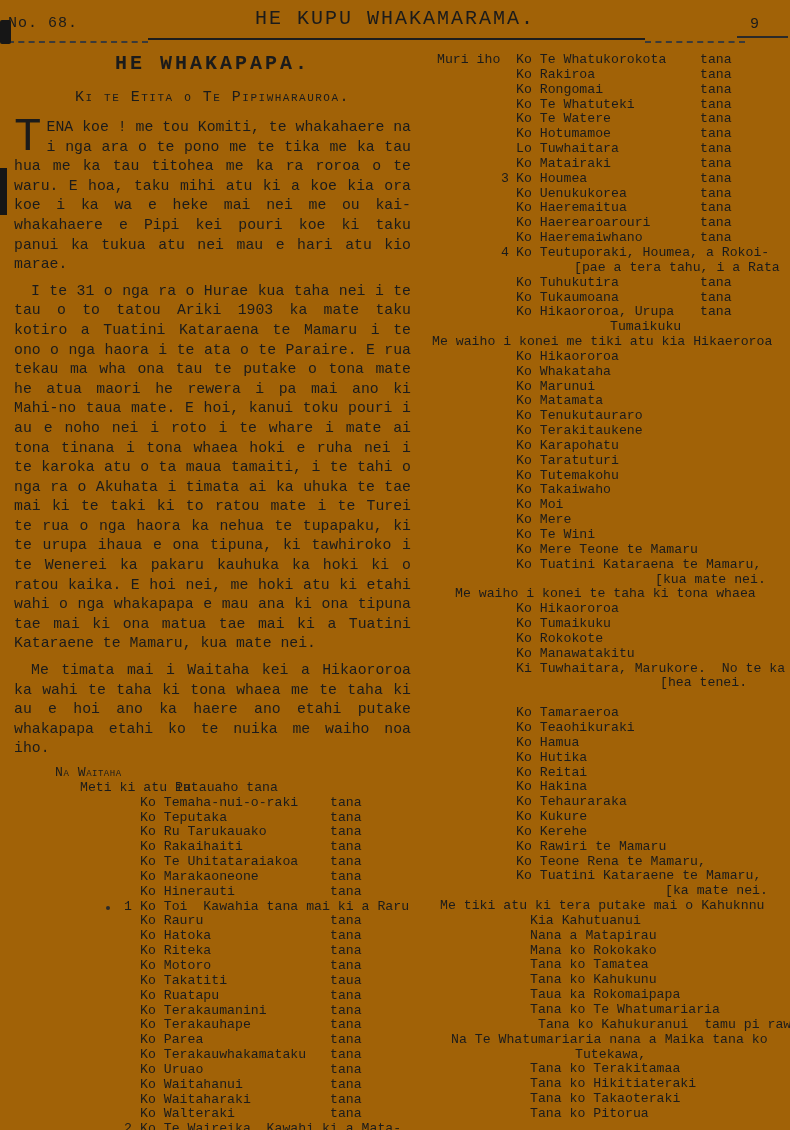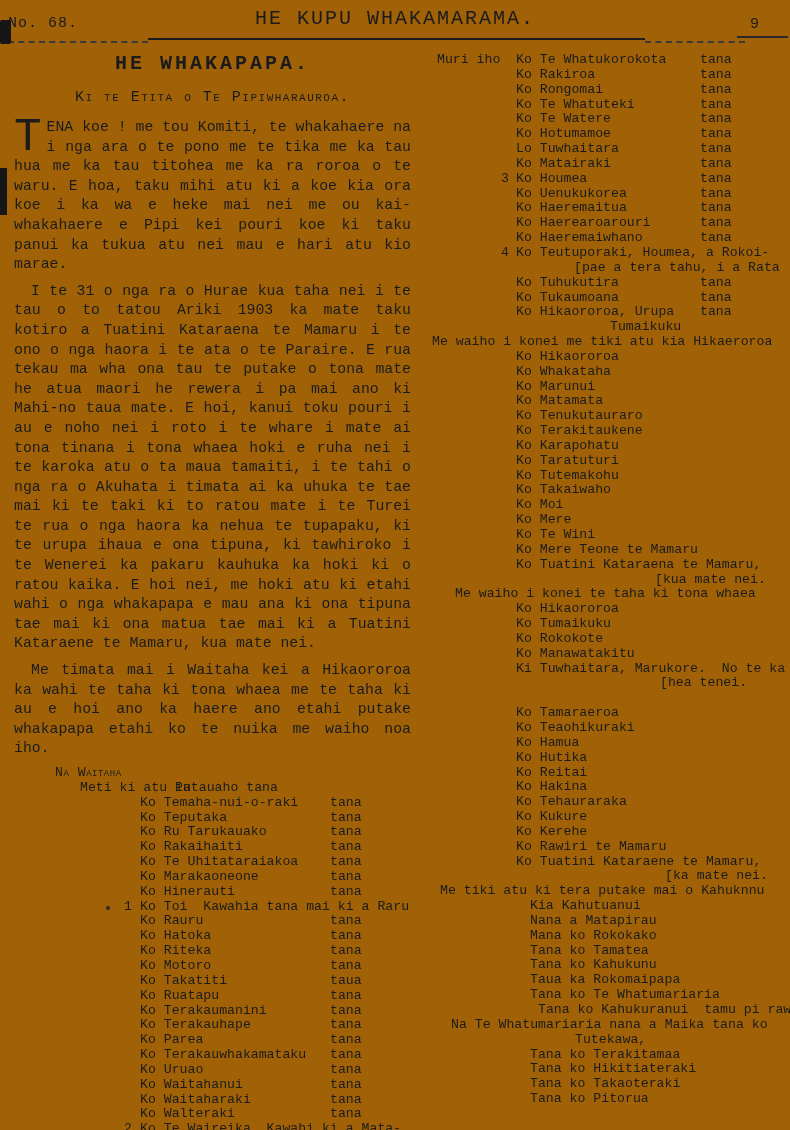--- a/index.html
+++ b/index.html
@@ -146,20 +146,21 @@
         <div class="gline"><span class="gname">Ko Tamaraeroa</span></div>
         <div class="gline"><span class="gname">Ko Teaohikuraki</span></div>
         <div class="gline"><span class="gname">Ko Hamua</span></div>
         <div class="gline"><span class="gname">Ko Hutika</span></div>
         <div class="gline"><span class="gname">Ko Reitai</span></div>
         <div class="gline"><span class="gname">Ko Hakina</span></div>
         <div class="gline"><span class="gname">Ko Tehauraraka</span></div>
         <div class="gline"><span class="gname">Ko Kukure</span></div>
         <div class="gline"><span class="gname">Ko Kerehe</span></div>
         <div class="gline"><span class="gname">Ko Rawiri te Mamaru</span></div>
+        <div class="gline"><span class="gname">Ko Teone Rena te Mamaru,</span></div>
         <div class="gline"><span class="gname">Ko Tuatini Kataraene te Mamaru,</span></div>
         <div class="gline"><span style="left: 237px;">[ka mate nei.</span></div>
         <div class="gline"><span style="left: 12px;">Me tiki atu ki tera putake mai o Kahuknnu</span></div>
         <div class="gline"><span style="left: 102px;">Kia Kahutuanui</span></div>
         <div class="gline"><span style="left: 102px;">Nana a Matapirau</span></div>
         <div class="gline"><span style="left: 102px;">Mana ko Rokokako</span></div>
         <div class="gline"><span style="left: 102px;">Tana ko Tamatea</span></div>
         <div class="gline"><span style="left: 102px;">Tana ko Kahukunu</span></div>
         <div class="gline"><span style="left: 102px;">Taua ka Rokomaipapa</span></div>
         <div class="gline"><span style="left: 102px;">Tana ko Te Whatumariaria</span></div>

